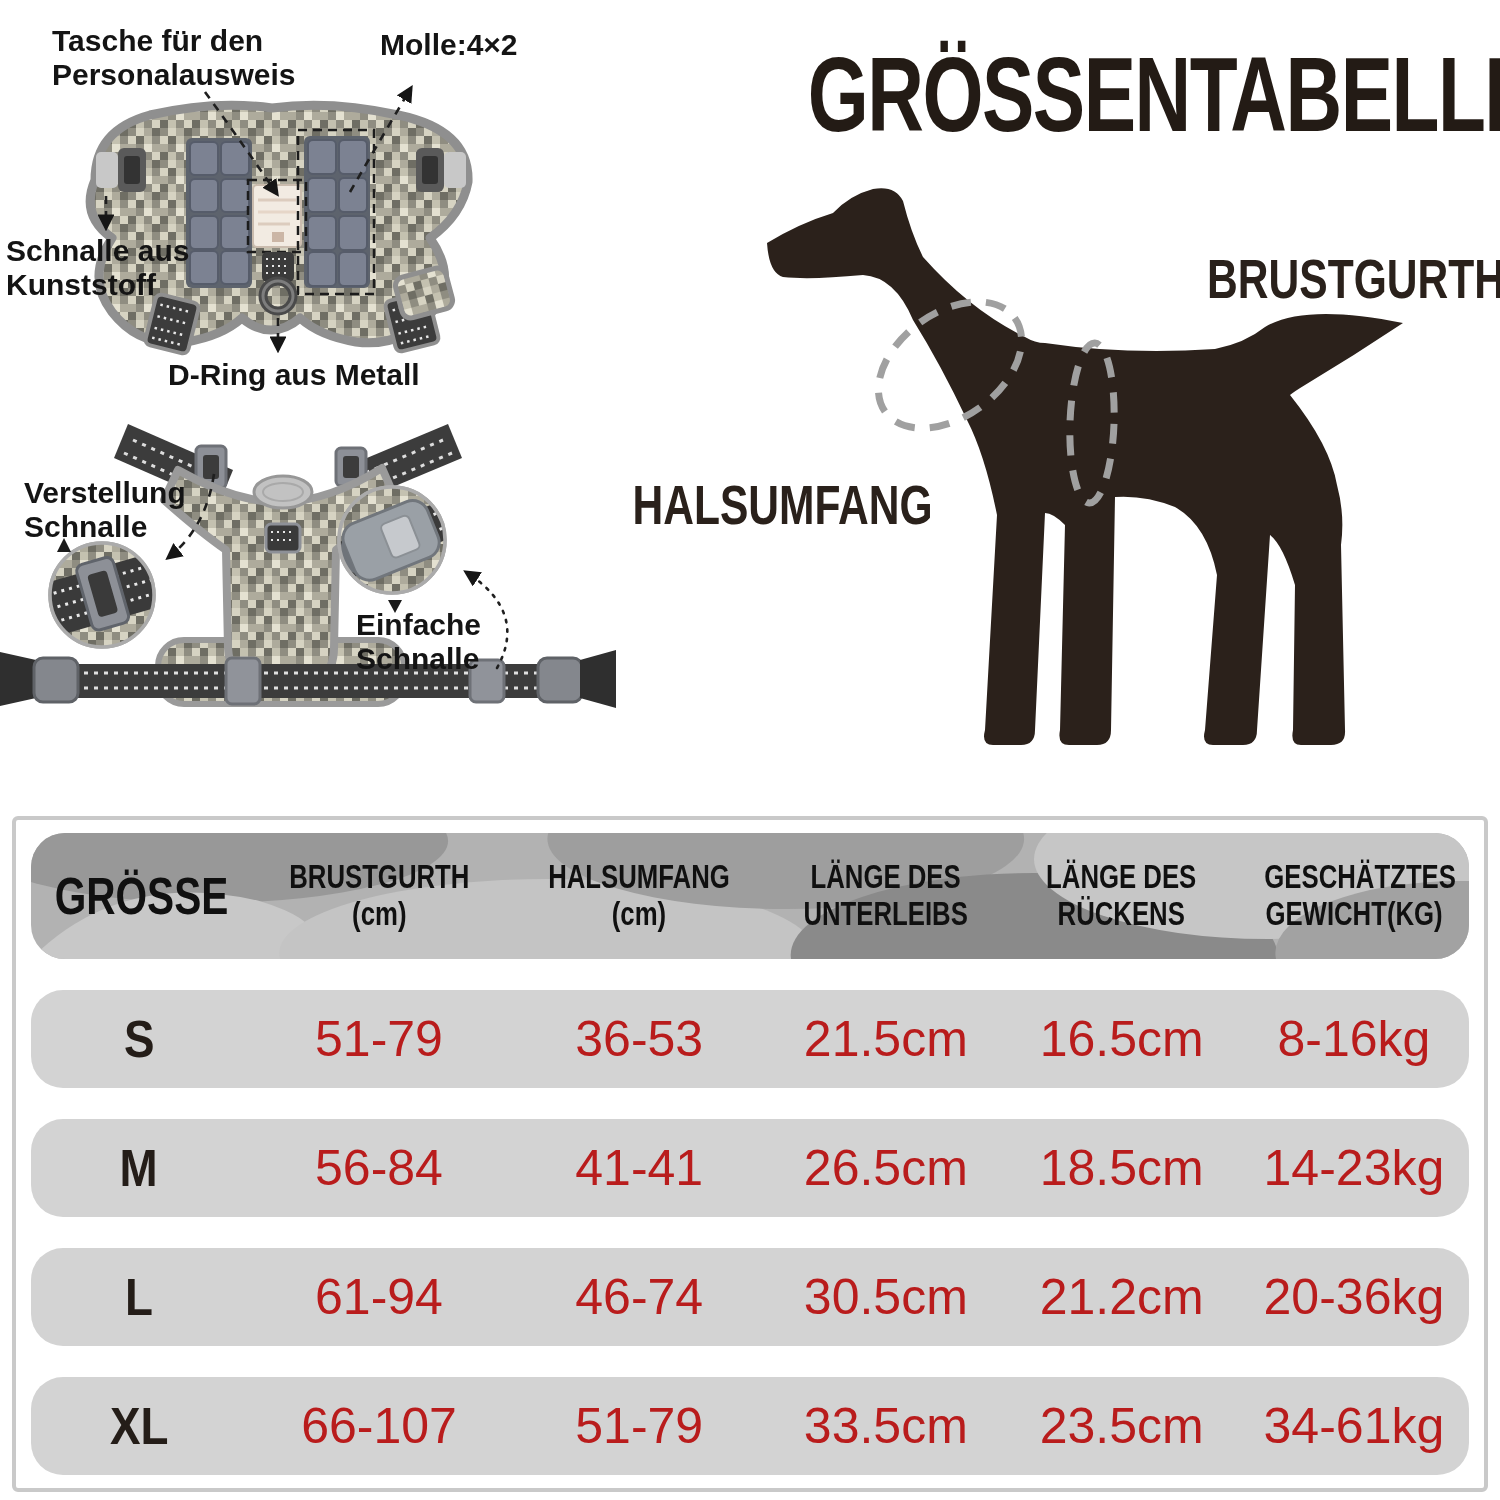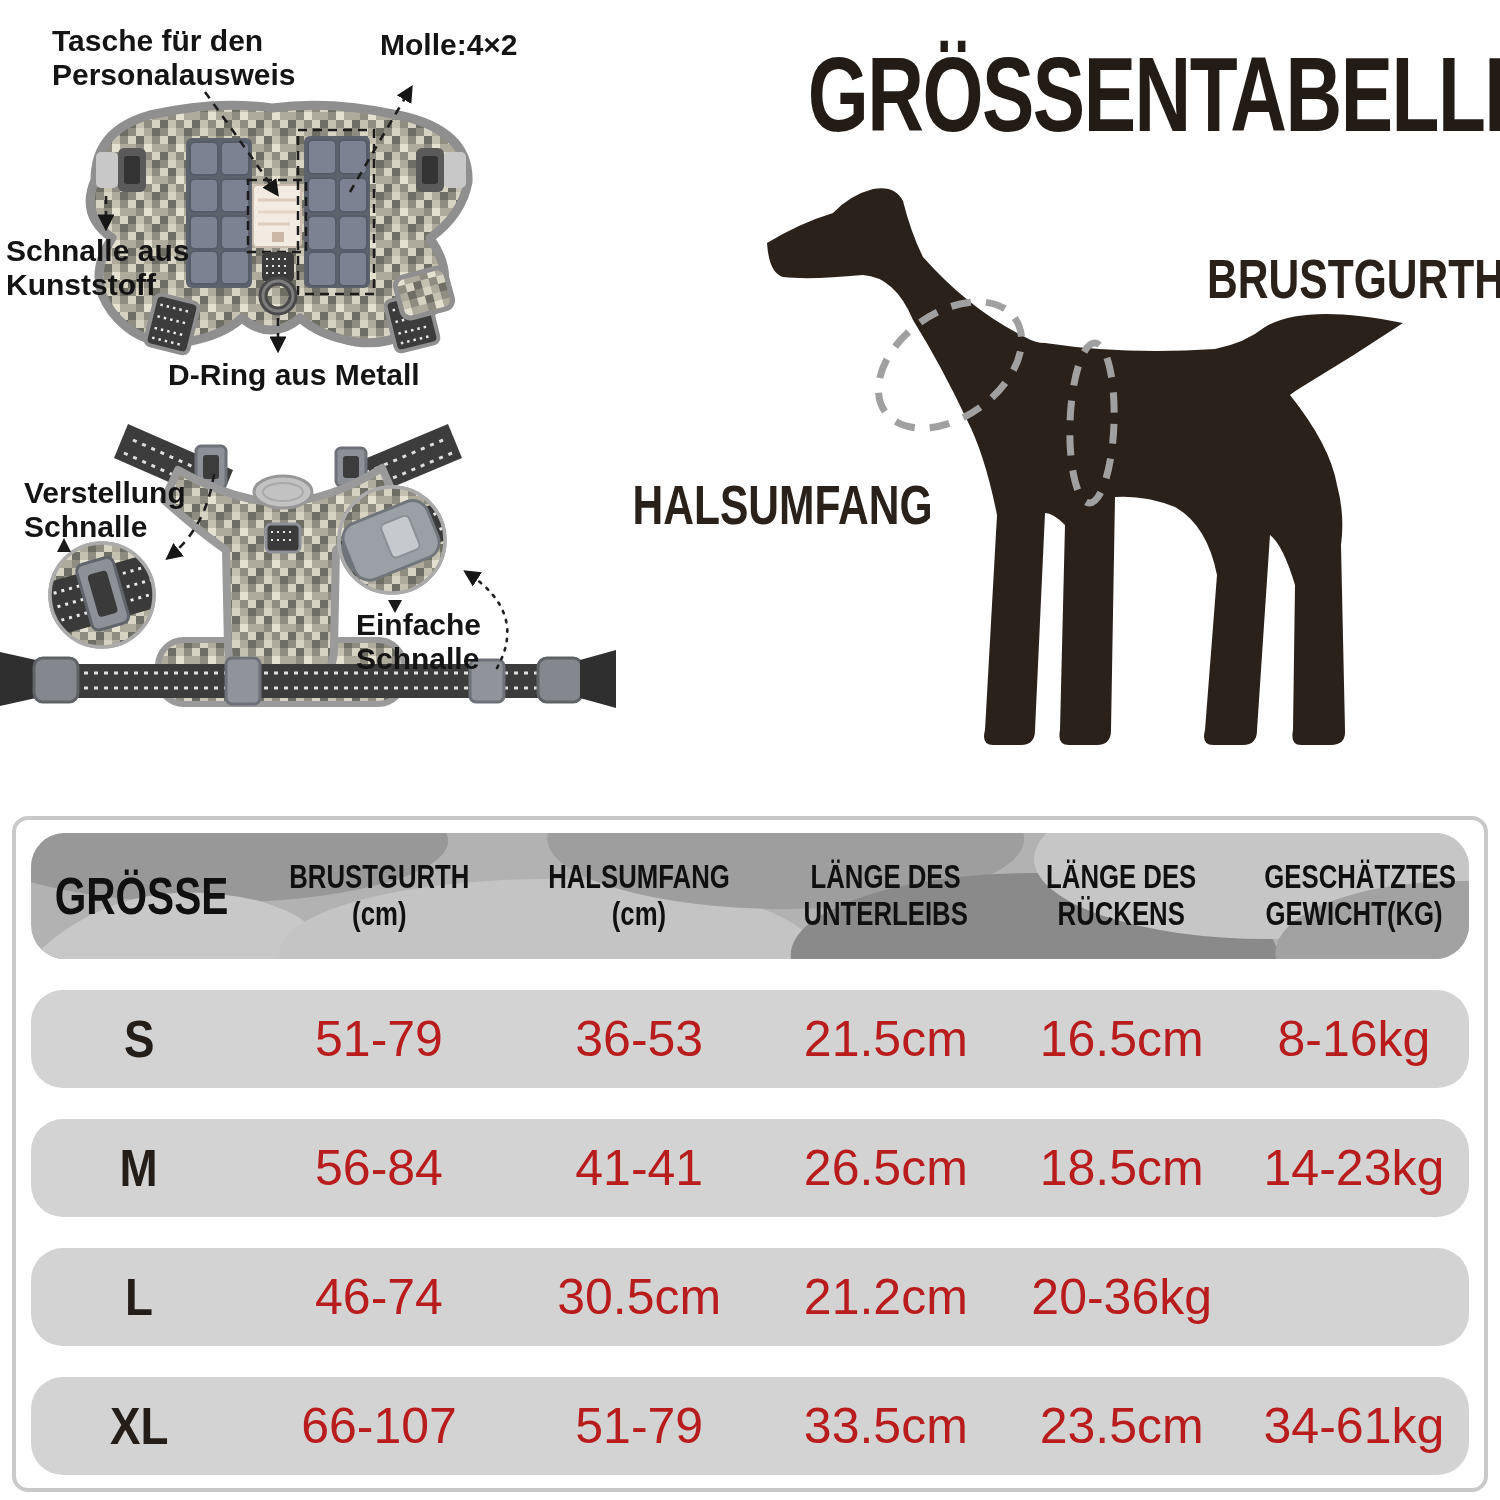--- a/index.html
+++ b/index.html
@@ -9,21 +9,21 @@
   
   .ann{position:absolute;font-size:30px;font-weight:bold;line-height:1.14;color:#141414;letter-spacing:0;}
   .nowrap{white-space:nowrap;}
   
   .cond{display:inline-block;transform:scaleX(0.76);transform-origin:50% 50%;}
   .title{position:absolute;left:680px;top:40px;width:790px;text-align:center;
          font-size:106px;font-weight:bold;letter-spacing:-2px;color:#231b15;line-height:1.02;white-space:nowrap;}
   .doglabel{position:absolute;font-size:56px;font-weight:bold;color:#2a211b;text-align:center;white-space:nowrap;}
   
   .sizetable{position:absolute;left:12px;top:816px;width:1476px;height:676px;box-sizing:border-box;
-             border:4px solid #c9c9c9;border-radius:16px;padding:13px 15px;background:#fff;}
+             border:4px solid #c9c9c9;border-radius:6px;padding:13px 15px;background:#fff;}
   .thead{position:relative;height:126px;border-radius:34px;overflow:hidden;}
   .thead svg{position:absolute;inset:0;width:100%;height:100%;}
   .hgrid,.rgrid{display:grid;grid-template-columns:15% 18.4% 17.8% 16.5% 16.3% 16%;height:100%;align-items:center;}
   .hgrid{position:absolute;inset:0;}
   .hcell{text-align:center;color:#101010;font-weight:bold;font-size:33px;line-height:1.12;}
   .hcell .hline{display:block;transform:scaleX(0.78);}
   .hcell.first{font-size:52px;}
   .trow{height:98px;margin-top:31px;background:#d3d3d3;border-radius:32px;}
   .cell{text-align:center;font-size:50px;font-weight:400;color:#b91c1c;}
   .cell.size{font-weight:bold;color:#241d18;font-size:52px;}
@@ -332,20 +332,21 @@
       <div class="cell size"><span class="cond">M</span></div>
       <div class="cell">56-84</div>
       <div class="cell">41-41</div>
       <div class="cell">26.5cm</div>
       <div class="cell">18.5cm</div>
       <div class="cell">14-23kg</div>
     </div>
 
     <div class="trow rgrid">
       <div class="cell size"><span class="cond">L</span></div>
+      <div class="cell">61-94</div>
       <div class="cell">46-74</div>
       <div class="cell">30.5cm</div>
       <div class="cell">21.2cm</div>
       <div class="cell">20-36kg</div>
     </div>
 
     <div class="trow rgrid">
       <div class="cell size"><span class="cond">XL</span></div>
       <div class="cell">66-107</div>
       <div class="cell">51-79</div>

